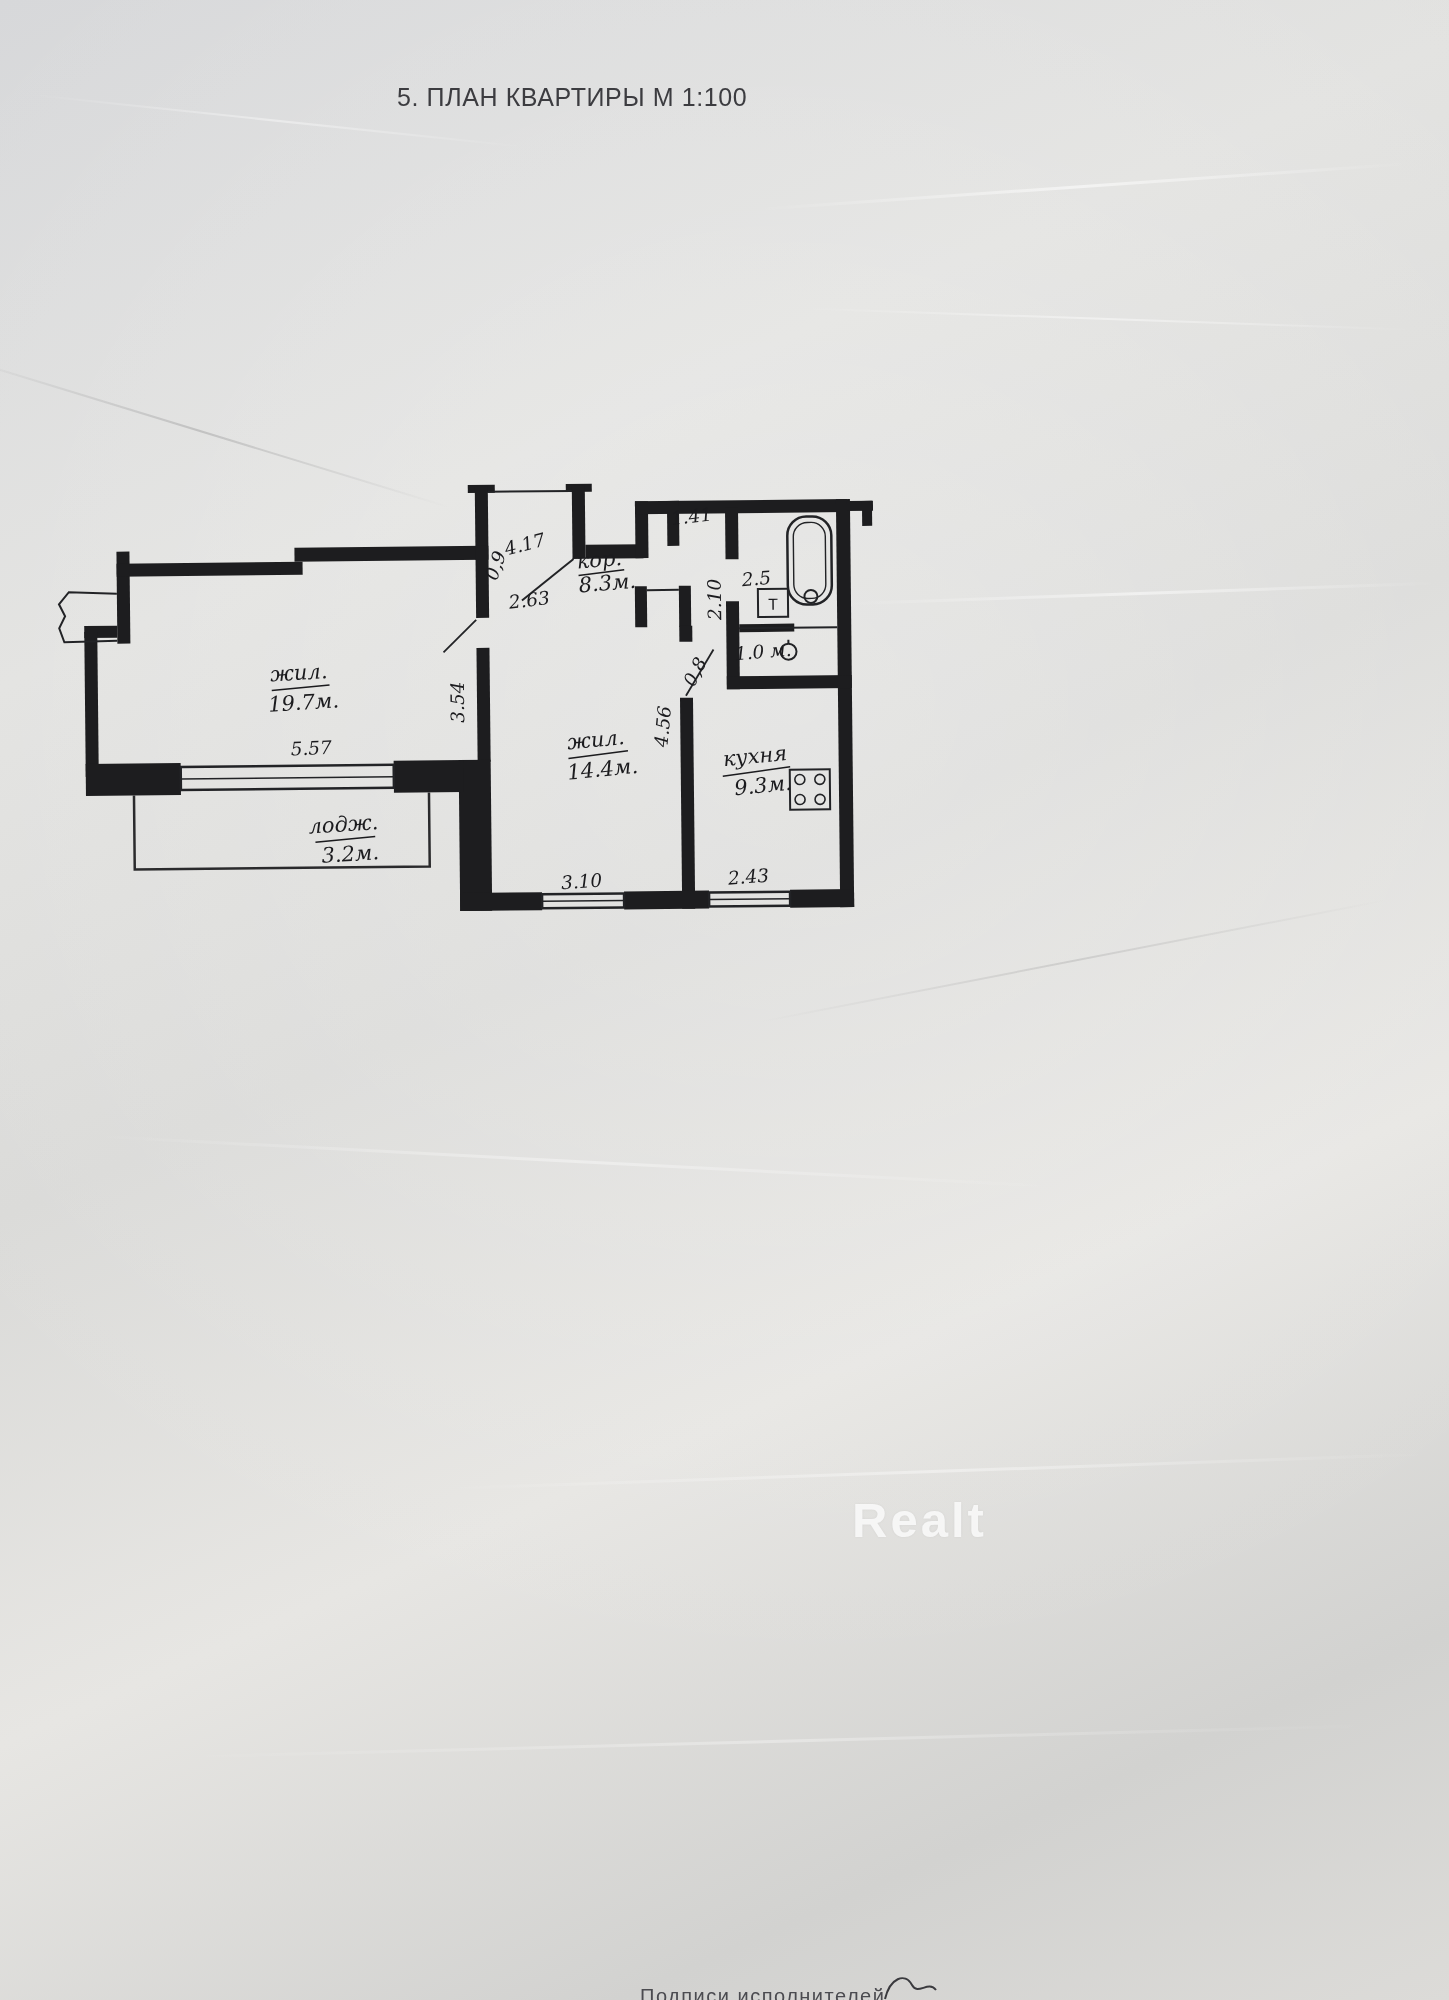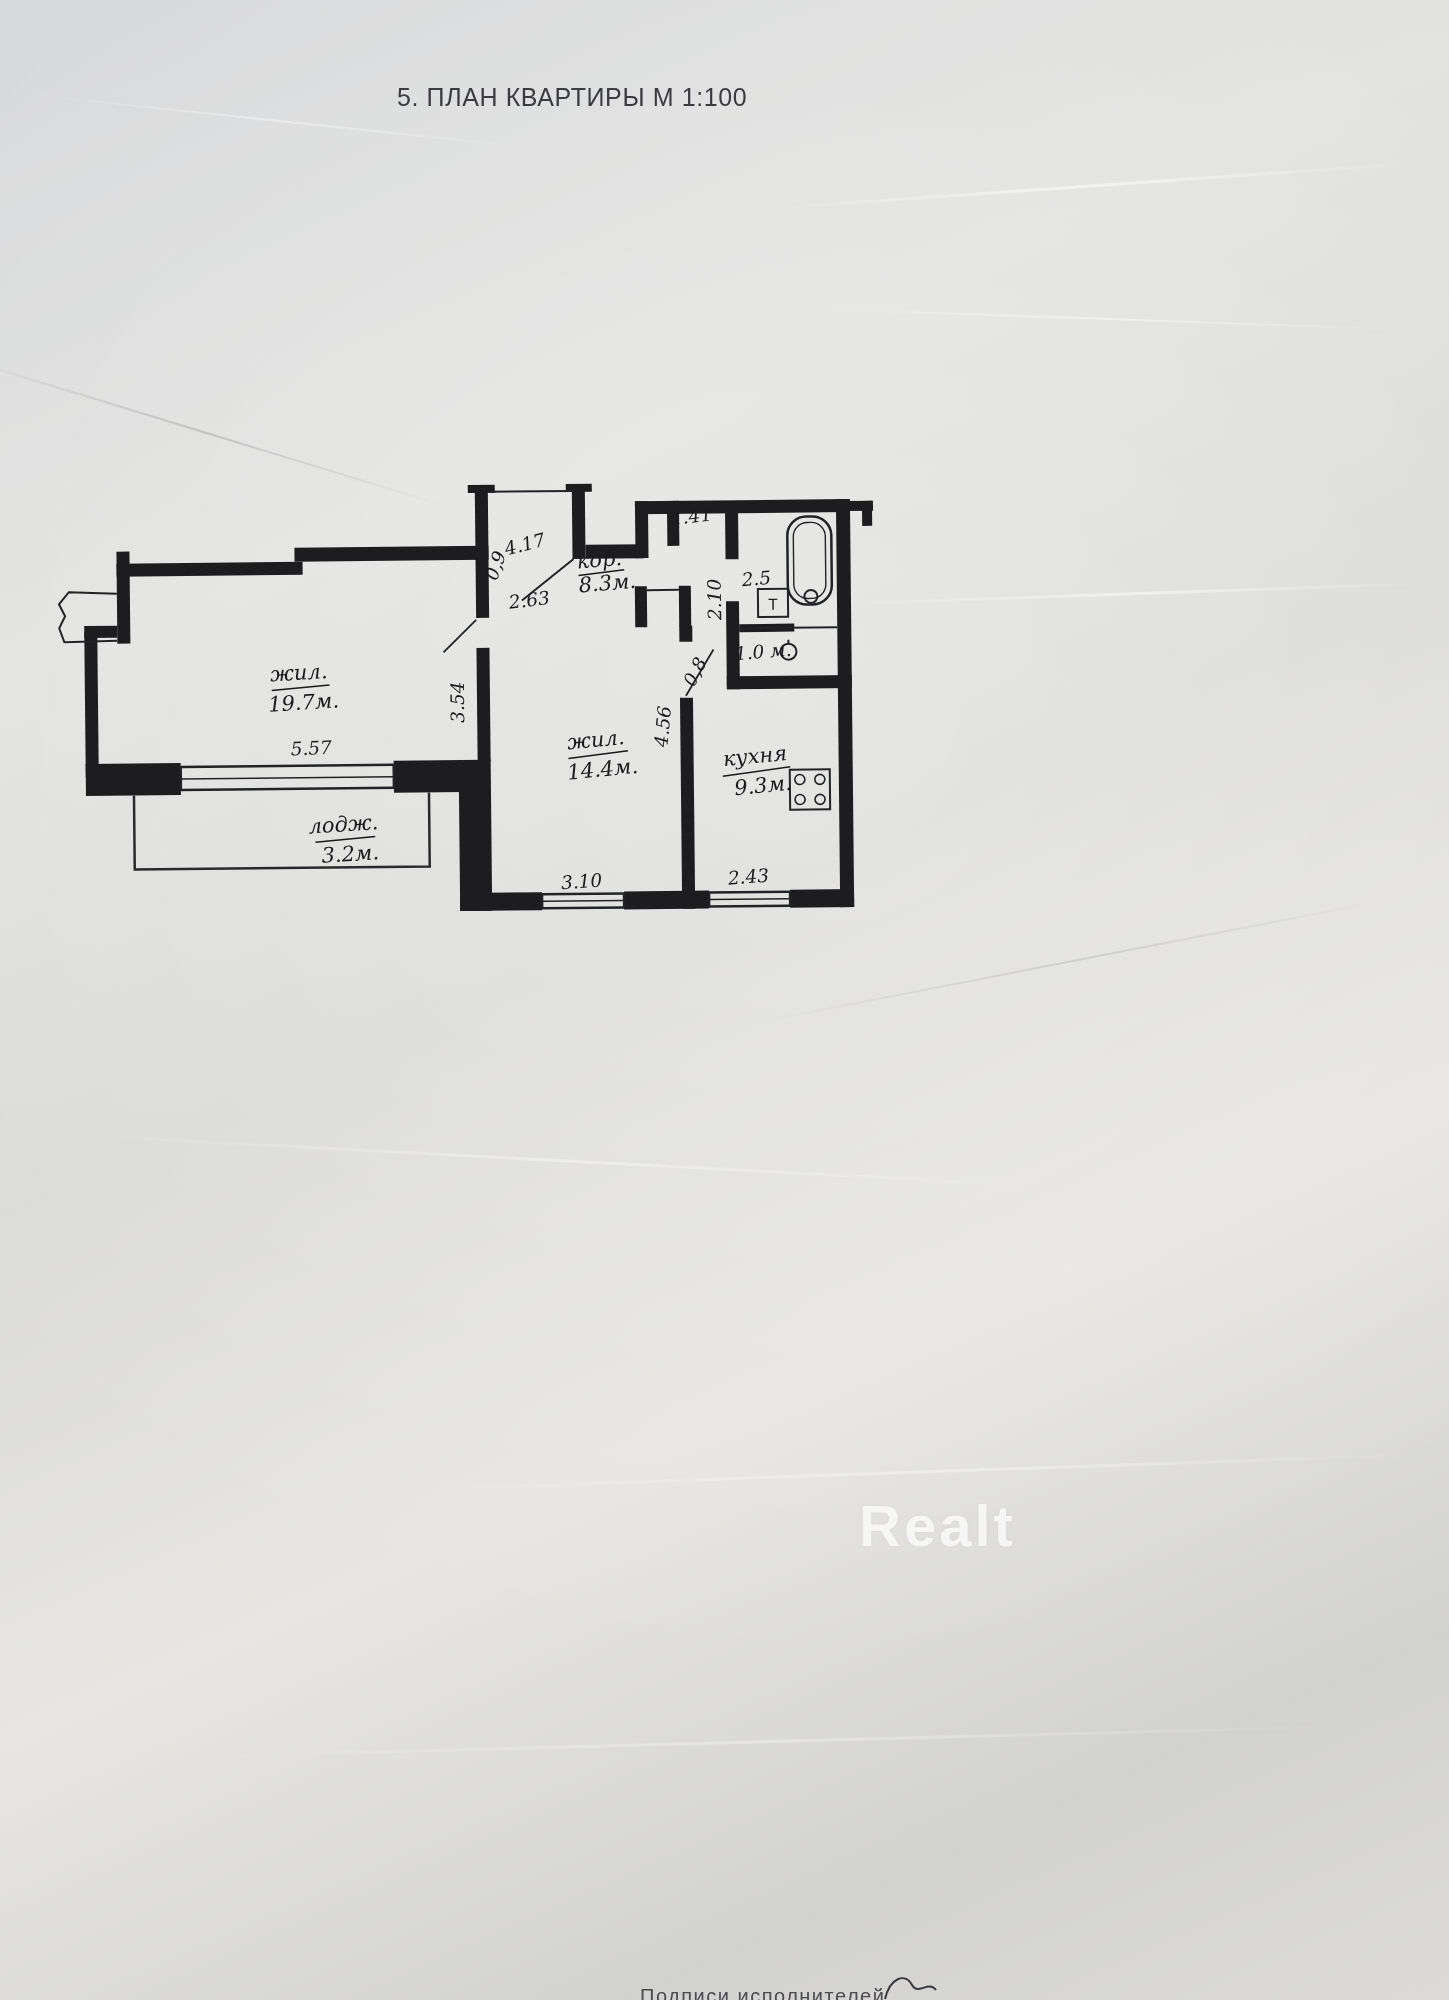--- a/index.html
+++ b/index.html
@@ -26,24 +26,23 @@
     position:absolute;top:83px;left:397px;width:360px;
     font-size:25px;color:#3c3c40;letter-spacing:.6px;white-space:nowrap;
   }
   .plan-svg{position:absolute;left:0;top:0;}
   .hw{font-family:"DejaVu Serif", serif;font-style:italic;fill:#1b1b1e;}
   .hw-room{font-size:21px;}
   .hw-dim{font-size:18.5px;}
   .ink{stroke:#222326;fill:none;}
   .watermark{
     position:absolute;left:852px;top:1492px;
-    font-size:58px;font-weight:bold;letter-spacing:3px;
+    font-size:49px;font-weight:bold;letter-spacing:3px;
     color:rgba(253,253,253,.82);text-shadow:0 0 3px rgba(0,0,0,.05);
     font-family:"Liberation Sans", sans-serif;
-    margin-left:7px;
   }
   .footer-caption{
     position:absolute;left:640px;top:1985px;width:430px;height:15px;overflow:hidden;
     font-size:20px;color:#4b4b50;letter-spacing:1.5px;
   }
 </style>
 </head>
 <body>
 
 <div class="crease c1"></div>

